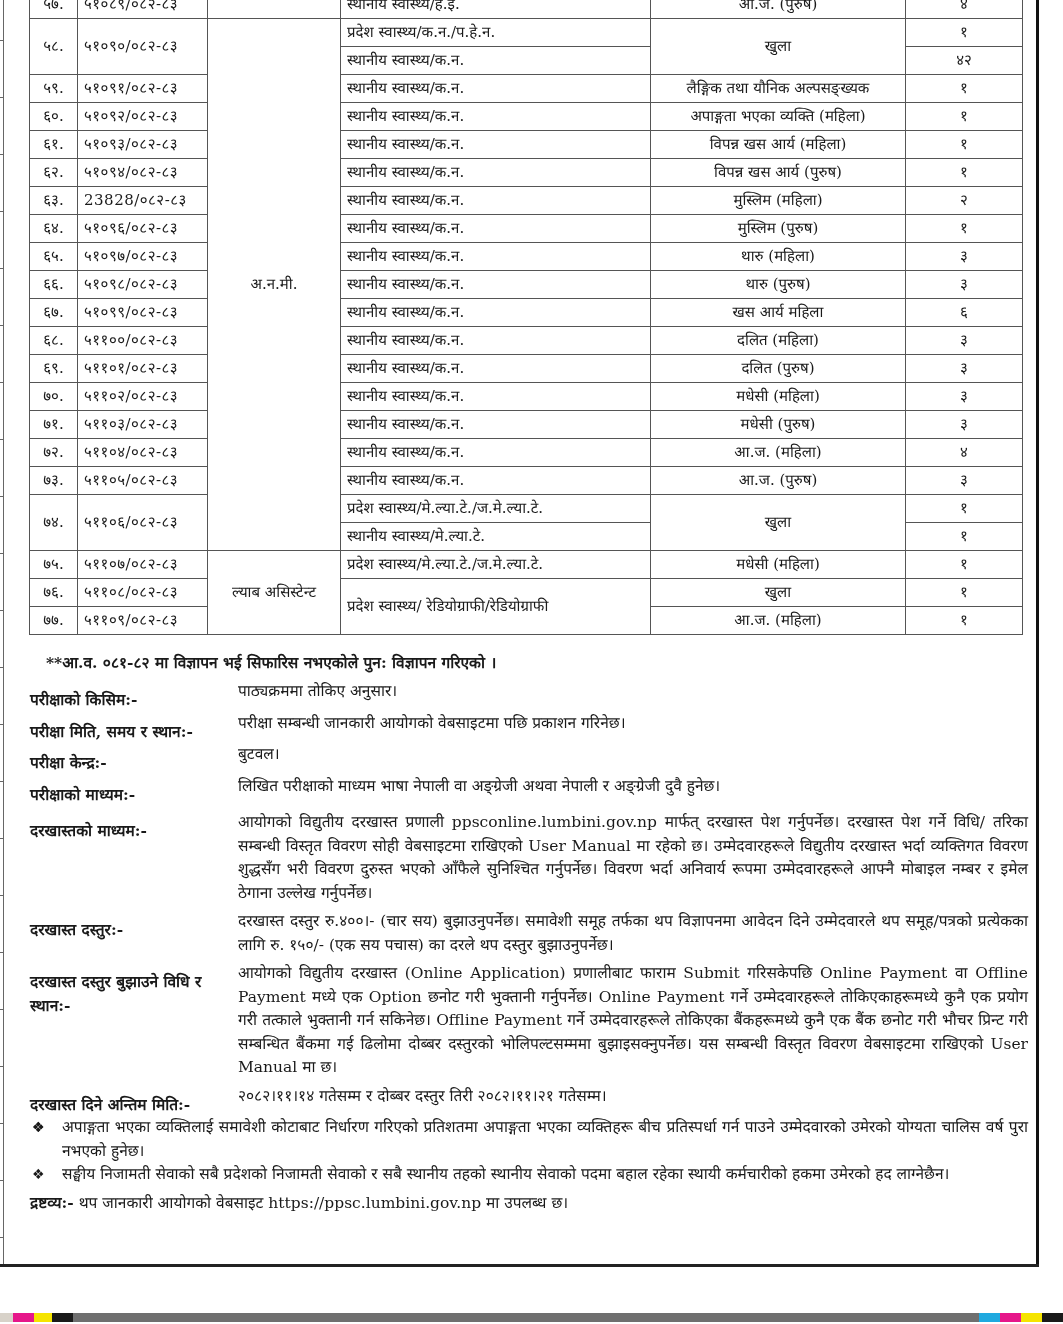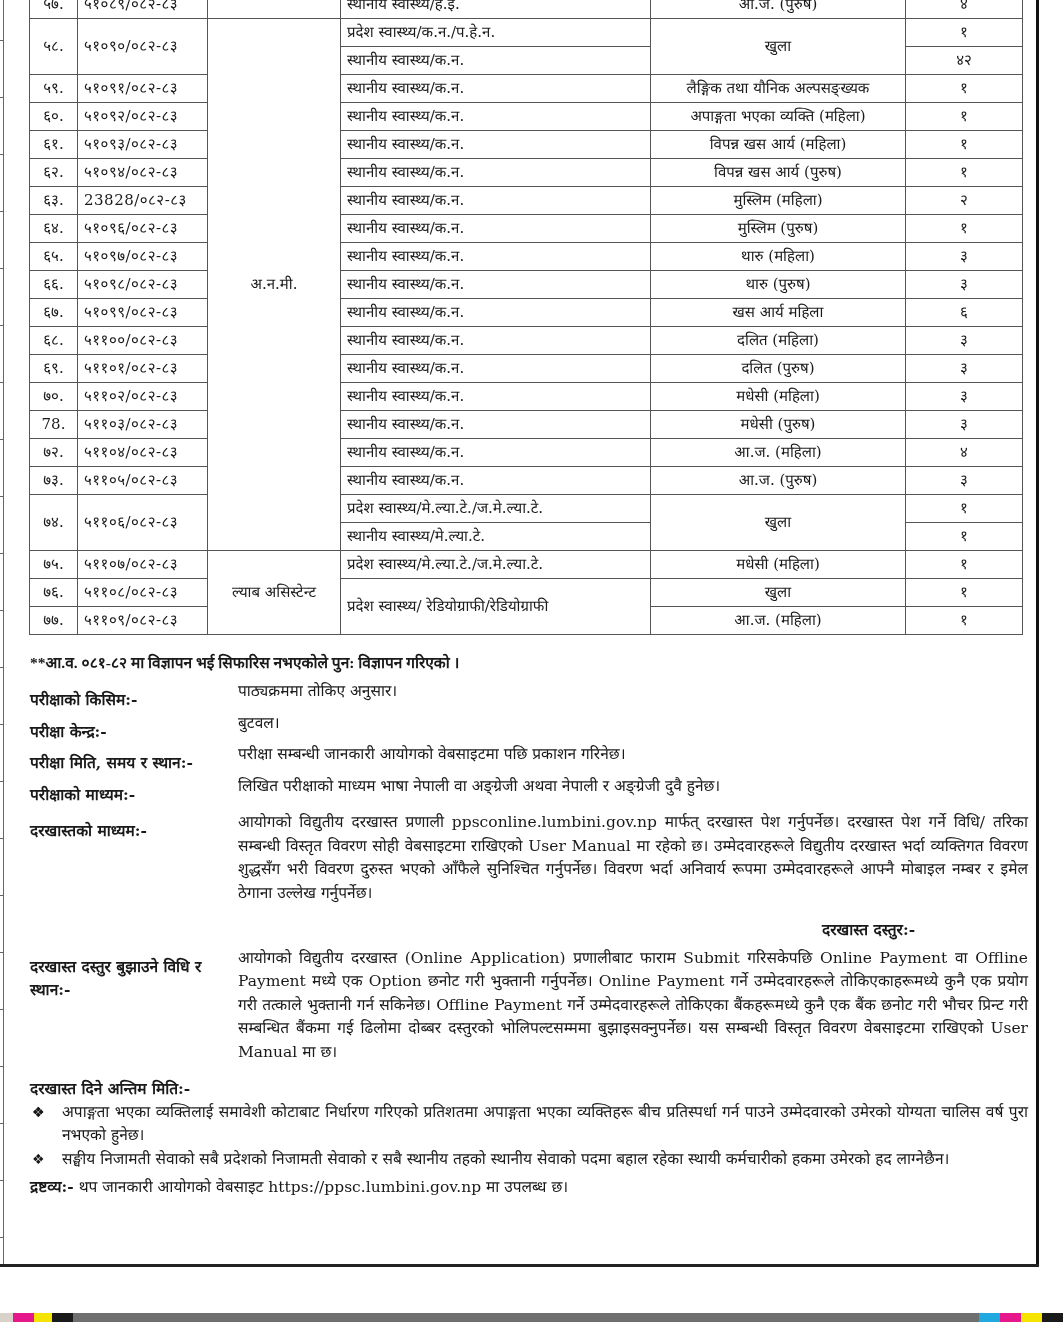--- a/index.html
+++ b/index.html
@@ -16,21 +16,21 @@
   table.vac td { border: 1.5px solid #555; height: 27px; padding: 0 6px; line-height: 27px;
                  white-space: nowrap; overflow: hidden; }
   td.sn { text-align: center; }
   td.code { text-align: left; padding-left: 8px; letter-spacing: 0.5px; }
   td.post { text-align: center; }
   td.svc { text-align: left; }
   td.grp { text-align: center; }
   td.cnt { text-align: center; }
 
   .notes { position: absolute; left: 30px; top: 650px; width: 1000px; font-size: 15.5px; }
-  .starnote { font-weight: bold; margin: 0 0 4px 0; height: 26px; line-height: 26px; font-family: Liberation Serif, serif; }
+  .starnote { font-weight: bold; margin: 0 0 4px 16px; height: 26px; line-height: 26px; }
   .row { position: relative; display: flex; }
   .row .lbl { width: 208px; flex: 0 0 208px; font-weight: bold; line-height: 23.5px; margin-top: 8px; }
   .row .val { flex: 1; line-height: 23.5px; text-align: justify; padding-right: 2px; }
   .row.tight { margin-bottom: 5px; justify-content: flex-end; }
   .bullets { margin: 0; padding: 0; list-style: none; }
   .bullets li { position: relative; padding-left: 32px; line-height: 23.5px; }
   .bullets li .bul { position: absolute; left: 2px; top: 0; font-size: 14px; }
   .footnote { margin-top: 4px; line-height: 24px; }
   .footnote .b { font-weight: bold; text-align: right; }
 
@@ -152,21 +152,21 @@
         <td class="cnt">३</td>
       </tr>
       <tr>
         <td class="sn" rowspan="1">७०.</td>
         <td class="code" rowspan="1">५११०२/०८२-८३</td>
         <td class="svc">स्थानीय स्वास्थ्य/क.न.</td>
         <td class="grp" rowspan="1">मधेसी (महिला)</td>
         <td class="cnt">३</td>
       </tr>
       <tr>
-        <td class="sn" rowspan="1">78.</td>
+        <td class="sn" rowspan="1">७१.</td>
         <td class="code" rowspan="1">५११०३/०८२-८३</td>
         <td class="svc">स्थानीय स्वास्थ्य/क.न.</td>
         <td class="grp" rowspan="1">मधेसी (पुरुष)</td>
         <td class="cnt">३</td>
       </tr>
       <tr>
         <td class="sn" rowspan="1">७२.</td>
         <td class="code" rowspan="1">५११०४/०८२-८३</td>
         <td class="svc">स्थानीय स्वास्थ्य/क.न.</td>
         <td class="grp" rowspan="1">आ.ज. (महिला)</td>
@@ -215,44 +215,46 @@
 </table>
 
 <div class="notes">
   <div class="starnote">**आ.व. ०८१-८२ मा विज्ञापन भई सिफारिस नभएकोले पुन: विज्ञापन गरिएको ।</div>
 
   <div class="row">
     <div class="lbl">परीक्षाको किसिम:-</div>
     <div class="val">पाठ्यक्रममा तोकिए अनुसार।</div>
   </div>
   <div class="row">
+    <div class="lbl">परीक्षा मिति, समय र स्थान:-</div>
+    <div class="val">परीक्षा सम्बन्धी जानकारी आयोगको वेबसाइटमा पछि प्रकाशन गरिनेछ।</div>
+  </div>
+  <div class="row">
     <div class="lbl">परीक्षा केन्द्र:-</div>
     <div class="val">बुटवल।</div>
-  </div>
-  <div class="row">
-    <div class="lbl">परीक्षा मिति, समय र स्थान:-</div>
-    <div class="val">परीक्षा सम्बन्धी जानकारी आयोगको वेबसाइटमा पछि प्रकाशन गरिनेछ।</div>
   </div>
   <div class="row tight">
     <div class="lbl">परीक्षाको माध्यम:-</div>
     <div class="val">लिखित परीक्षाको माध्यम भाषा नेपाली वा अङ्ग्रेजी अथवा नेपाली र अङ्ग्रेजी दुवै हुनेछ।</div>
   </div>
   <div class="row tight">
     <div class="lbl">दरखास्तको माध्यम:-</div>
     <div class="val">आयोगको विद्युतीय दरखास्त प्रणाली ppsconline.lumbini.gov.np मार्फत् दरखास्त पेश गर्नुपर्नेछ। दरखास्त पेश गर्ने विधि/ तरिका सम्बन्धी विस्तृत विवरण सोही वेबसाइटमा राखिएको User Manual मा रहेको छ। उम्मेदवारहरूले विद्युतीय दरखास्त भर्दा व्यक्तिगत विवरण शुद्धसँग भरी विवरण दुरुस्त भएको आँफैले सुनिश्चित गर्नुपर्नेछ। विवरण भर्दा अनिवार्य रूपमा उम्मेदवारहरूले आफ्नै मोबाइल नम्बर र इमेल ठेगाना उल्लेख गर्नुपर्नेछ।</div>
   </div>
   <div class="row tight">
     <div class="lbl">दरखास्त दस्तुर:-</div>
+    <div class="val">दरखास्त दस्तुर रु.४००।- (चार सय) बुझाउनुपर्नेछ। समावेशी समूह तर्फका थप विज्ञापनमा आवेदन दिने उम्मेदवारले थप समूह/पत्रको प्रत्येकका लागि रु. १५०/- (एक सय पचास) का दरले थप दस्तुर बुझाउनुपर्नेछ।</div>
   </div>
   <div class="row tight">
     <div class="lbl">दरखास्त दस्तुर बुझाउने विधि र स्थान:-</div>
     <div class="val">आयोगको विद्युतीय दरखास्त (Online Application) प्रणालीबाट फाराम Submit गरिसकेपछि Online Payment वा Offline Payment मध्ये एक Option छनोट गरी भुक्तानी गर्नुपर्नेछ। Online Payment गर्ने उम्मेदवारहरूले तोकिएकाहरूमध्ये कुनै एक प्रयोग गरी तत्काले भुक्तानी गर्न सकिनेछ। Offline Payment गर्ने उम्मेदवारहरूले तोकिएका बैंकहरूमध्ये कुनै एक बैंक छनोट गरी भौचर प्रिन्ट गरी सम्बन्धित बैंकमा गई ढिलोमा दोब्बर दस्तुरको भोलिपल्टसम्ममा बुझाइसक्नुपर्नेछ। यस सम्बन्धी विस्तृत विवरण वेबसाइटमा राखिएको User Manual मा छ।</div>
   </div>
   <div class="row">
     <div class="lbl">दरखास्त दिने अन्तिम मिति:-</div>
+    <div class="val">२०८२।११।१४ गतेसम्म र दोब्बर दस्तुर तिरी २०८२।११।२१ गतेसम्म।</div>
   </div>
   <div class="row">
     <div class="val">
       <ul class="bullets">
         <li>
           <span class="bul">❖</span>
         </li>
         <li>
           <span class="bul">❖</span>
           <span>अपाङ्गता भएका व्यक्तिलाई समावेशी कोटाबाट निर्धारण गरिएको प्रतिशतमा अपाङ्गता भएका व्यक्तिहरू बीच प्रतिस्पर्धा गर्न पाउने उम्मेदवारको उमेरको योग्यता चालिस वर्ष पुरा नभएको हुनेछ।</span>

